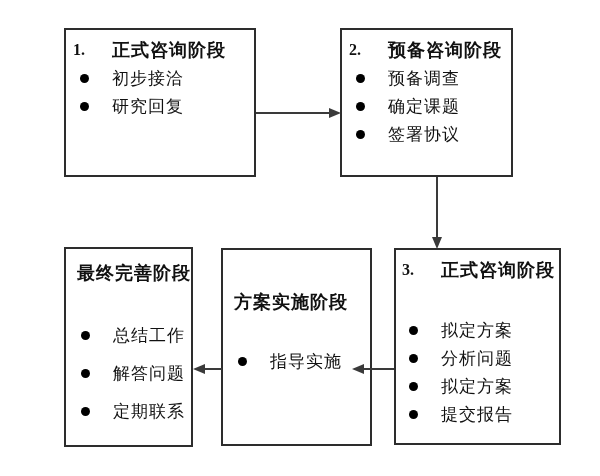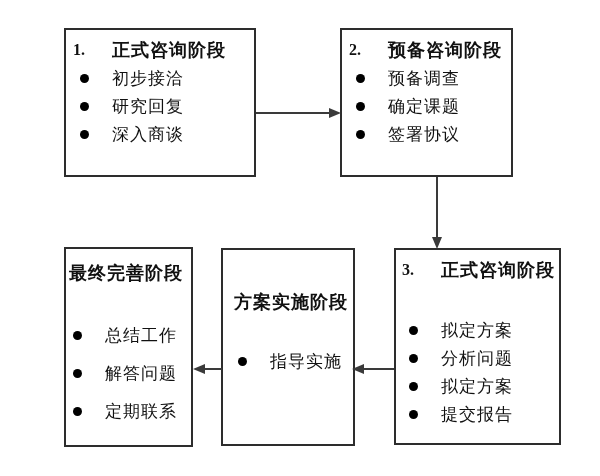--- a/index.html
+++ b/index.html
@@ -56,22 +56,22 @@
   .item-text {
     font-size: 17px;
     line-height: 1;
     white-space: nowrap;
     letter-spacing: 1px;
   }
   
   #box1 { left: 64px;  top: 28px;  width: 192px; height: 149px; padding: 6px 0 0 7px; }
   #box2 { left: 340px; top: 28px;  width: 173px; height: 149px; padding: 6px 0 0 7px; }
   #box3 { left: 394px; top: 248px; width: 167px; height: 197px; padding: 6px 0 0 6px; }
-  #box4 { left: 221px; top: 248px; width: 134px; height: 198px; padding: 0 0 0 8px; }
-  #box5 { left: 64px;  top: 247px; width: 129px; height: 200px; padding: 0 0 0 0; }
+  #box4 { left: 221px; top: 248px; width: 151px; height: 198px; padding: 0 0 0 8px; }
+  #box5 { left: 64px;  top: 247px; width: 129px; height: 200px; padding: 0 0 0 8px; }
   #box3 .items { margin-top: 32px; }
   #box4 .title-row { margin-top: 38px; padding-left: 3px; }
   #box4 .items { margin-top: 31px; }
   #box5 .title-row { margin-top: 37px; padding-left: 3px; }
   #box5 .items { margin-top: 34px; }
   #box5 .row { height: 29px; margin-top: 9px; }
   
   .hline { position: absolute; height: 2px; background: #3a3a3a; }
   .vline { position: absolute; width: 2px;  background: #3a3a3a; }
   .head-right {
@@ -116,26 +116,20 @@
             <span class="bullet"></span>
           </span>
         <span class="item-text">初步接洽</span>
       </div>
       <div class="row">
         <span class="lead">
             <span class="bullet"></span>
           </span>
         <span class="item-text">研究回复</span>
       </div>
-      <div class="row">
-        <span class="lead">
-            <span class="bullet"></span>
-          </span>
-        <span class="item-text">深入商谈</span>
-      </div>
     </div>
   </div>
 
   <div class="box" id="box2">
     <div class="row title-row">
       <span class="lead">
         <span class="num">2.</span>
       </span>
       <span class="title-text">预备咨询阶段</span>
     </div>

